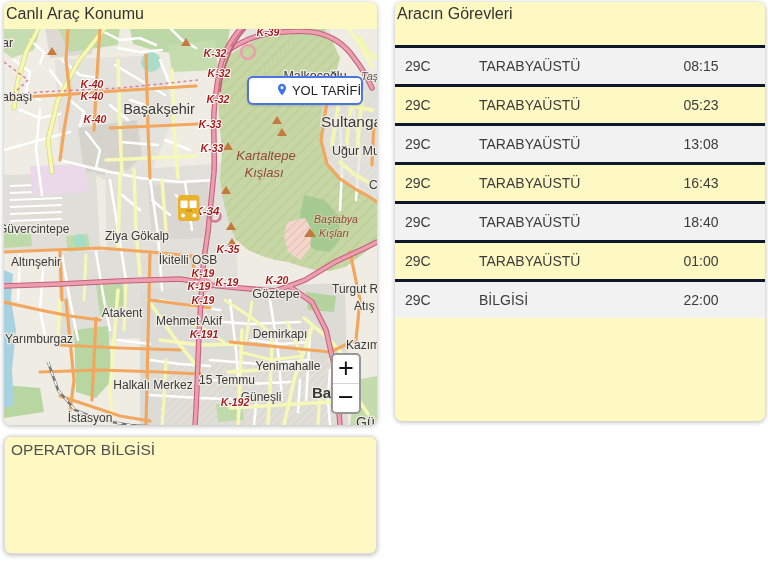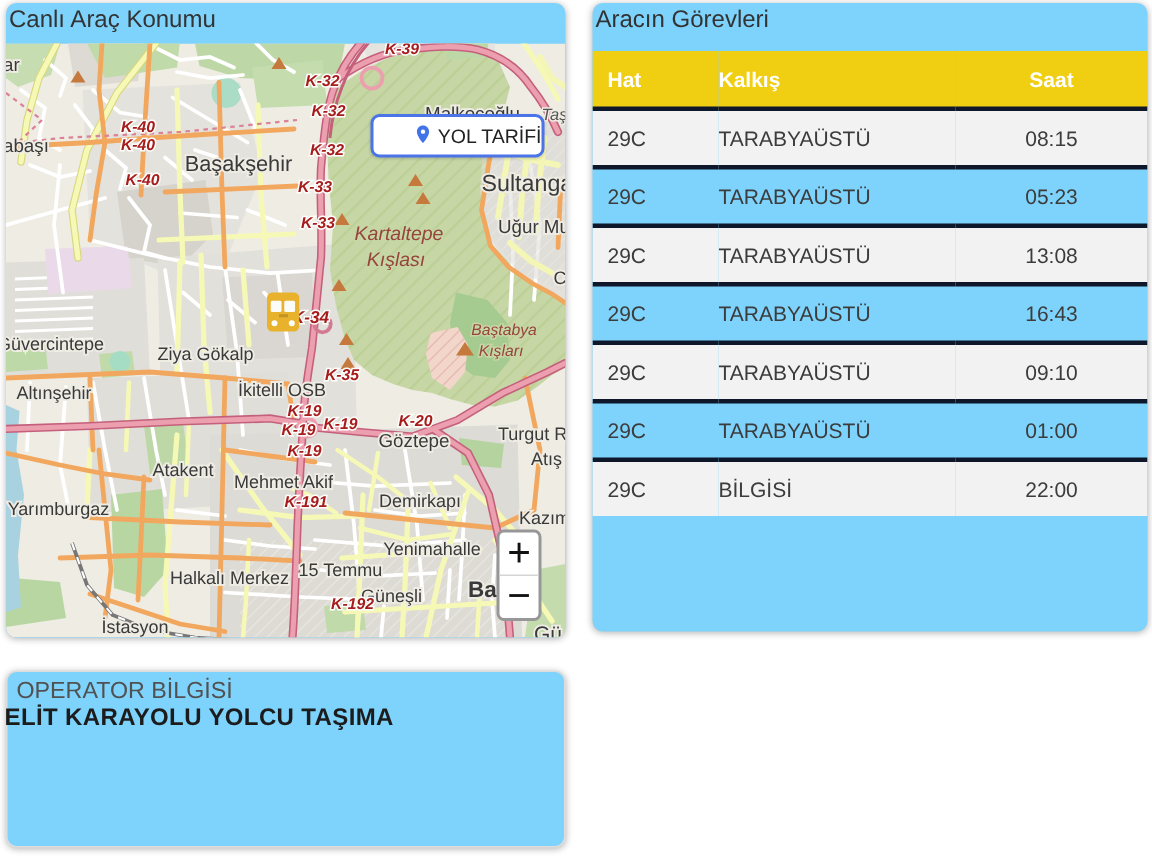--- a/index.html
+++ b/index.html
@@ -1,41 +1,41 @@
 <!DOCTYPE html>
 <html lang="tr"><head>
 <meta charset="utf-8">
 <style>
   html,body{margin:0;padding:0;background:#fff;}
   body{width:768px;height:572px;position:relative;overflow:hidden;
        font-family:"Liberation Sans",sans-serif;}
-  .card{position:absolute;background:#7dd3fc;border-radius:7px;
+  .card{position:absolute;background:#fef9c3;border-radius:7px;
         box-shadow:0 1px 5px rgba(0,0,0,.3);}
   .map-card{left:4px;top:2px;width:373px;height:423px;overflow:hidden;}
   .map-title{font-size:16px;color:#333;padding:3px 0 0 2px;height:24px;}
   .map-wrap{position:absolute;left:0;top:27px;width:373px;height:396px;}
   .btn-tam{position:absolute;left:245px;top:11px;width:110px;height:22px;
      background:#fff;border:1px solid #c8c8c8;border-radius:4px;
      font-size:13px;color:#222;text-align:center;line-height:22px;
      box-shadow:0 1px 2px rgba(0,0,0,.15);}
   .btn-yol{position:absolute;left:243px;top:47px;width:112px;height:25px;
      background:#fff;border:2px solid #4a74e8;border-radius:6px;
      font-size:13px;color:#222;text-align:right;line-height:25px;
      box-shadow:0 1px 2px rgba(0,0,0,.15);}
   .btn-yol svg{vertical-align:-3px;margin-right:3px;}
   .zoomctl{position:absolute;left:327px;top:324px;width:26px;height:57px;
      background:#fff;border:2px solid #979797;border-radius:5px;}
   .zoomctl .zi{height:28px;text-align:center;font-size:27px;color:#111;
      line-height:27px;font-weight:400;}
   .zoomctl .sep{height:1px;background:#d5d5d5;}
-  .op-card{left:4px;top:447px;width:371px;height:116px;border:1px solid #ddd;}
+  .op-card{left:4px;top:436px;width:371px;height:116px;border:1px solid #ddd;}
   .op1{font-size:15.5px;color:#515151;padding:4px 0 0 6px;line-height:18px;}
   .op2{font-size:16px;font-weight:bold;color:#1c1c1c;letter-spacing:.25px;padding:0;margin-left:-2px;}
   .tbl-card{left:395px;top:2px;width:370px;height:419px;overflow:hidden;}
-  .tbl-title{font-size:16px;color:#333;padding:3px 0 5px 2px;height:24px;}
+  .tbl-title{font-size:16px;color:#333;padding:3px 0 16px 2px;height:24px;}
   table{border-collapse:collapse;width:370px;margin-top:0;
         font-size:14px;color:#3c3c3c;}
   th{background:#f0ce12;color:#fff;font-weight:bold;text-align:left;
      height:37px;font-size:14px;padding:0;}
   td{height:36px;border-top:3px solid #0f172a;padding:0;}
   tr.g td{background:#f2f2f2;}
   .c1{width:74px;padding-left:10px;}
   .c2{padding-left:0;}
   .c3{width:128px;text-align:center !important;padding:0;}
 </style>
@@ -355,25 +355,20 @@
         <div class="sep"></div>
         <div class="zi">−</div>
       </div>
   </div>
 </div>
 
 <div class="card tbl-card">
   <div class="tbl-title">Aracın Görevleri</div>
   <table>
     <tbody>
-        <tr>
-          <th class="c1">Hat</th>
-          <th class="c2">Kalkış</th>
-          <th class="c3">Saat</th>
-        </tr>
     <tr class="g">
           <td class="c1">29C</td>
           <td class="c2">TARABYAÜSTÜ</td>
           <td class="c3">08:15</td>
         </tr>
     <tr>
           <td class="c1">29C</td>
           <td class="c2">TARABYAÜSTÜ</td>
           <td class="c3">05:23</td>
         </tr>
@@ -383,32 +378,31 @@
           <td class="c3">13:08</td>
         </tr>
     <tr>
           <td class="c1">29C</td>
           <td class="c2">TARABYAÜSTÜ</td>
           <td class="c3">16:43</td>
         </tr>
     <tr class="g">
           <td class="c1">29C</td>
           <td class="c2">TARABYAÜSTÜ</td>
-          <td class="c3">09:10</td>
+          <td class="c3">18:40</td>
         </tr>
     <tr>
           <td class="c1">29C</td>
           <td class="c2">TARABYAÜSTÜ</td>
           <td class="c3">01:00</td>
         </tr>
     <tr class="g">
           <td class="c1">29C</td>
           <td class="c2">BİLGİSİ</td>
           <td class="c3">22:00</td>
         </tr>
   </tbody>
     </table>
 </div>
 
 <div class="card op-card">
   <div class="op1">OPERATOR BİLGİSİ</div>
-  <div class="op2">ELİT KARAYOLU YOLCU TAŞIMA</div>
 </div>
 
 </body></html>

